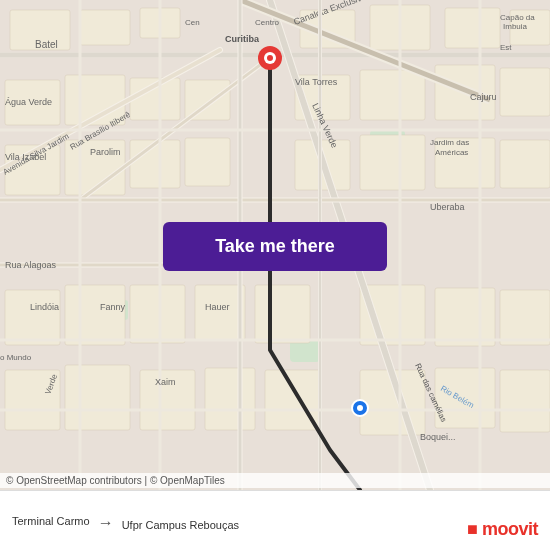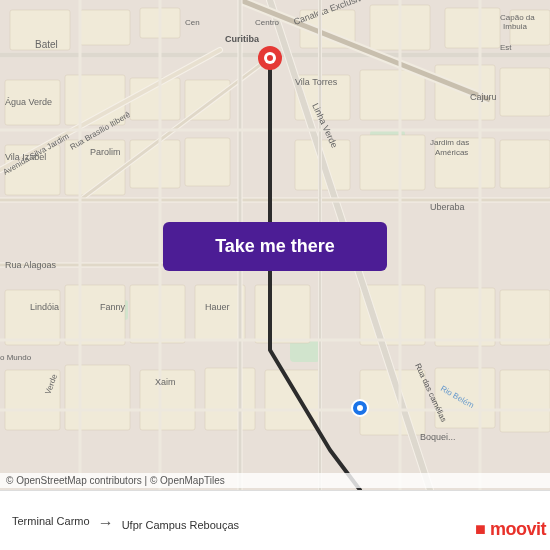--- a/index.html
+++ b/index.html
@@ -48,21 +48,21 @@
       background: white;
       display: flex;
       align-items: center;
       padding: 0 12px;
       border-top: 1px solid #ddd;
       z-index: 20;
     }
 
     #moovit-logo {
       position: absolute;
-      right: 4px;
+      right: 12px;
       bottom: 10px;
       display: flex;
       flex-direction: column;
     }
 
     .route-info {
       display: flex;
       align-items: center;
       flex: 1;
       gap: 8px;

